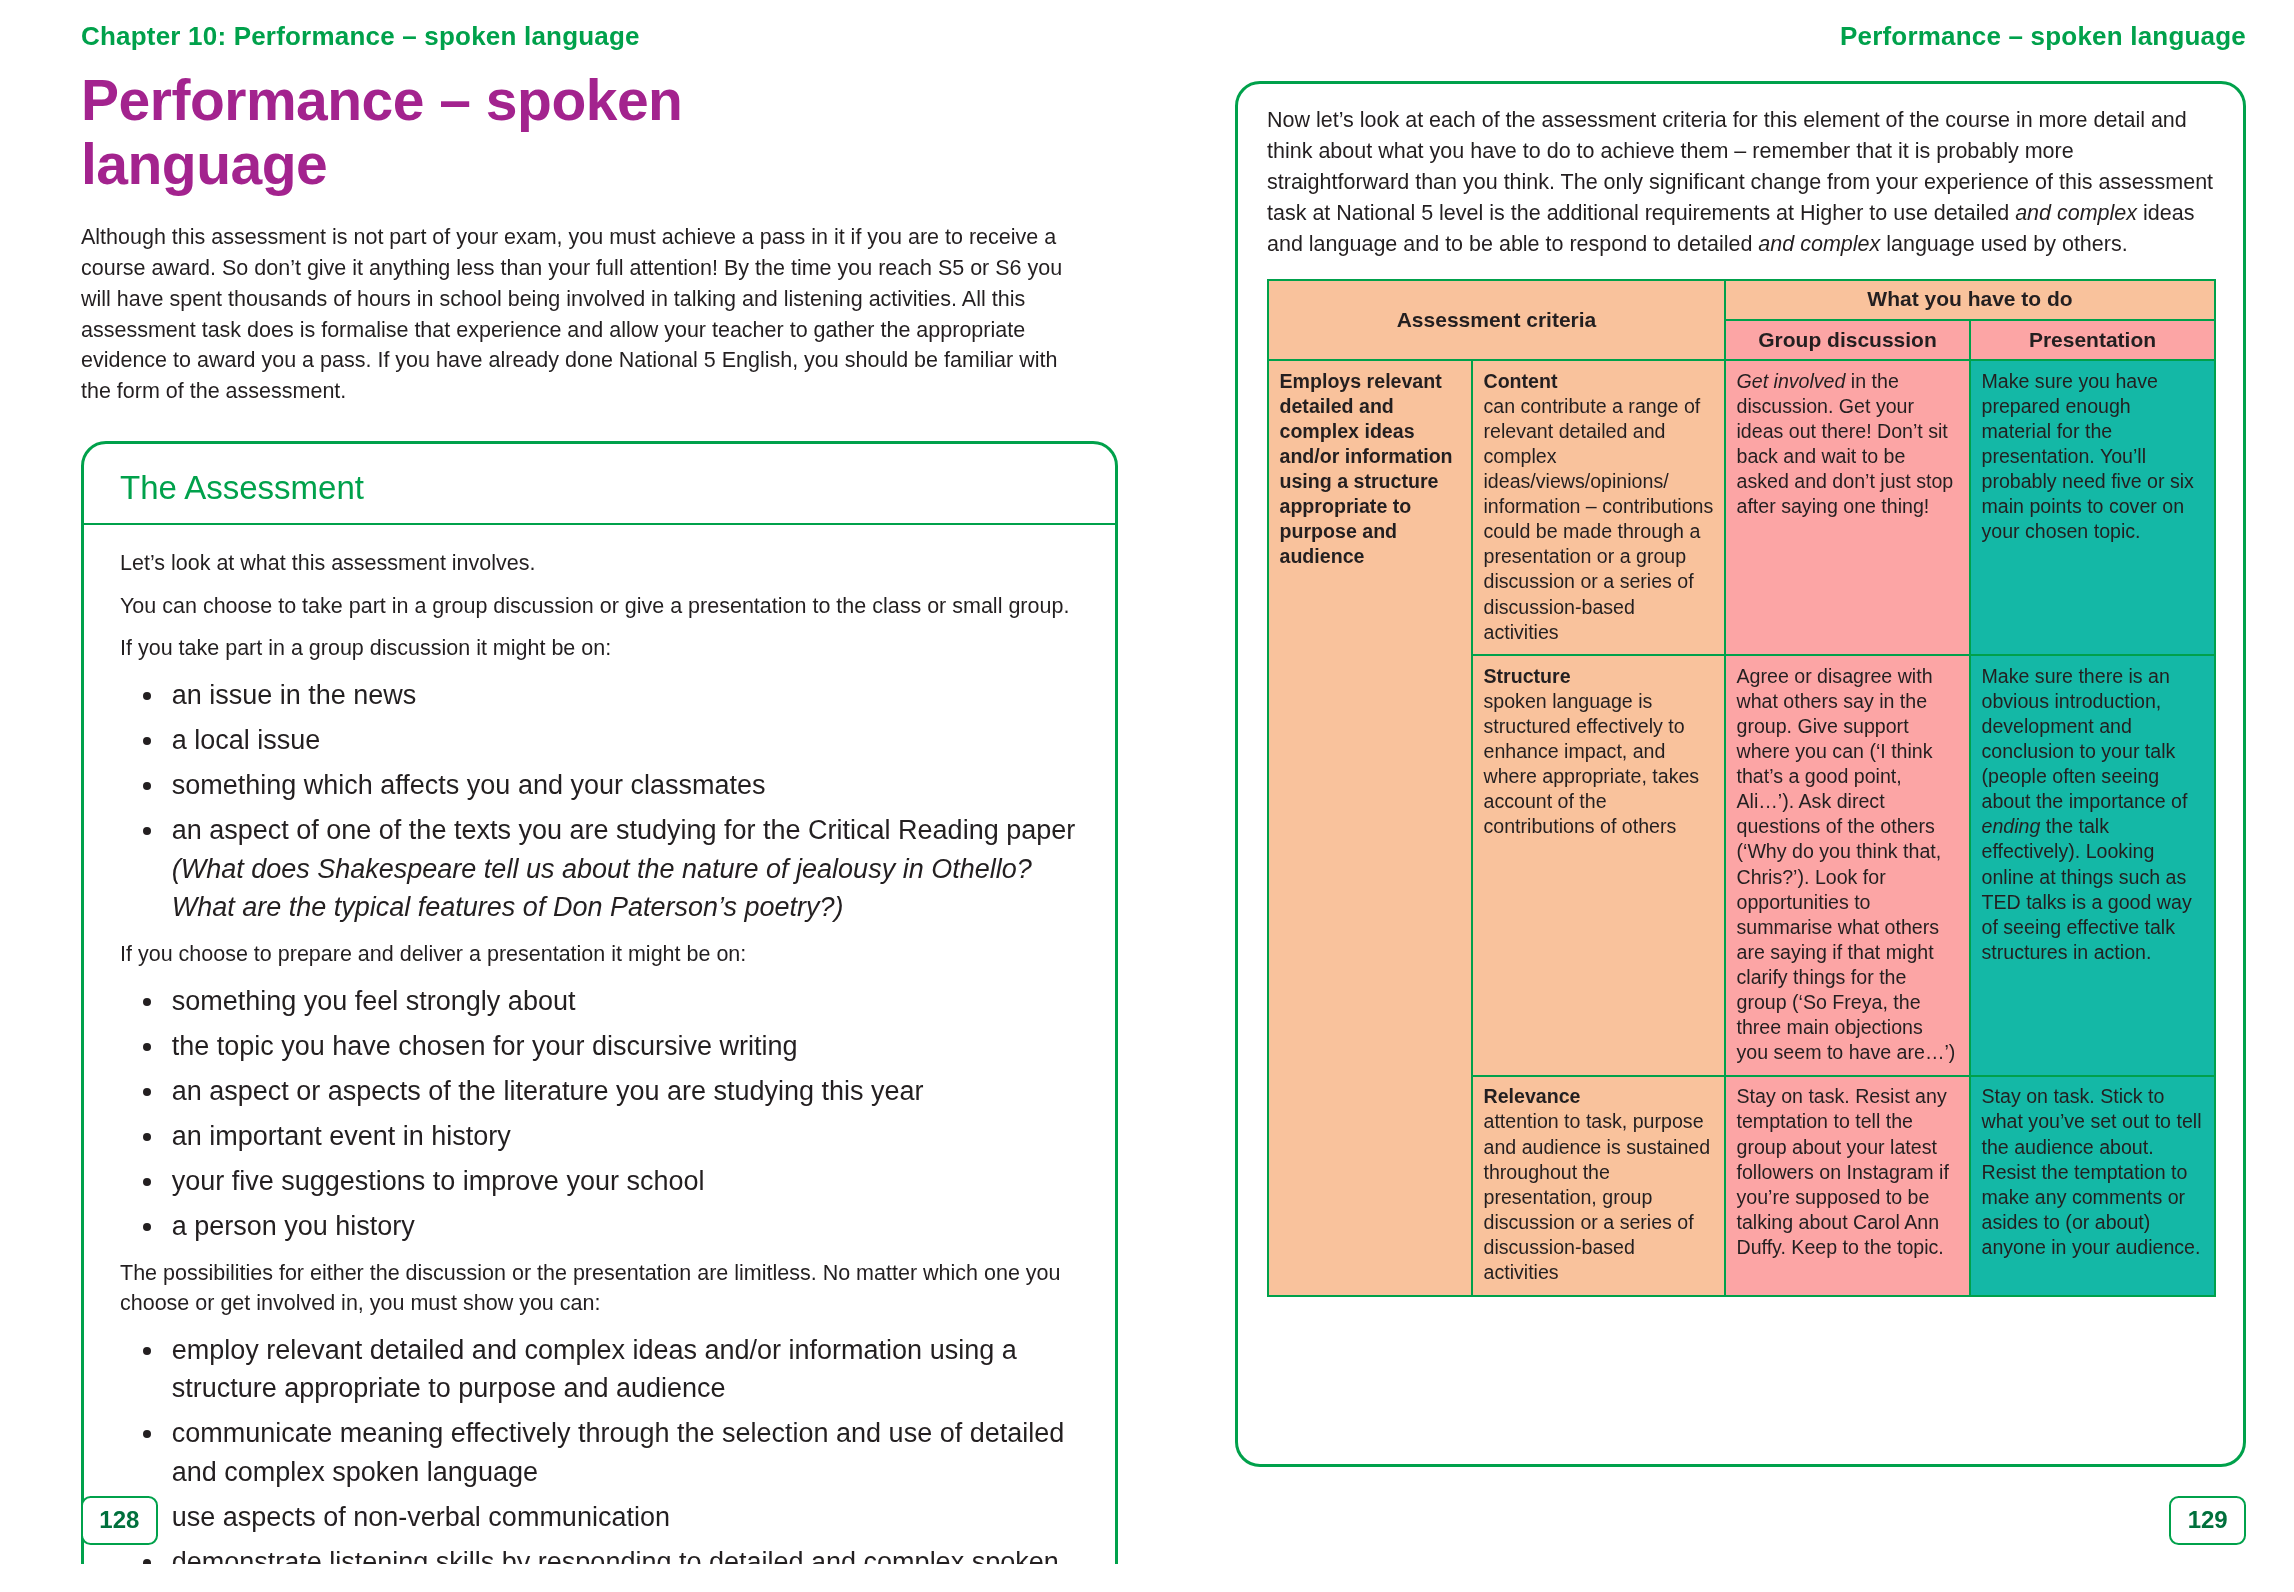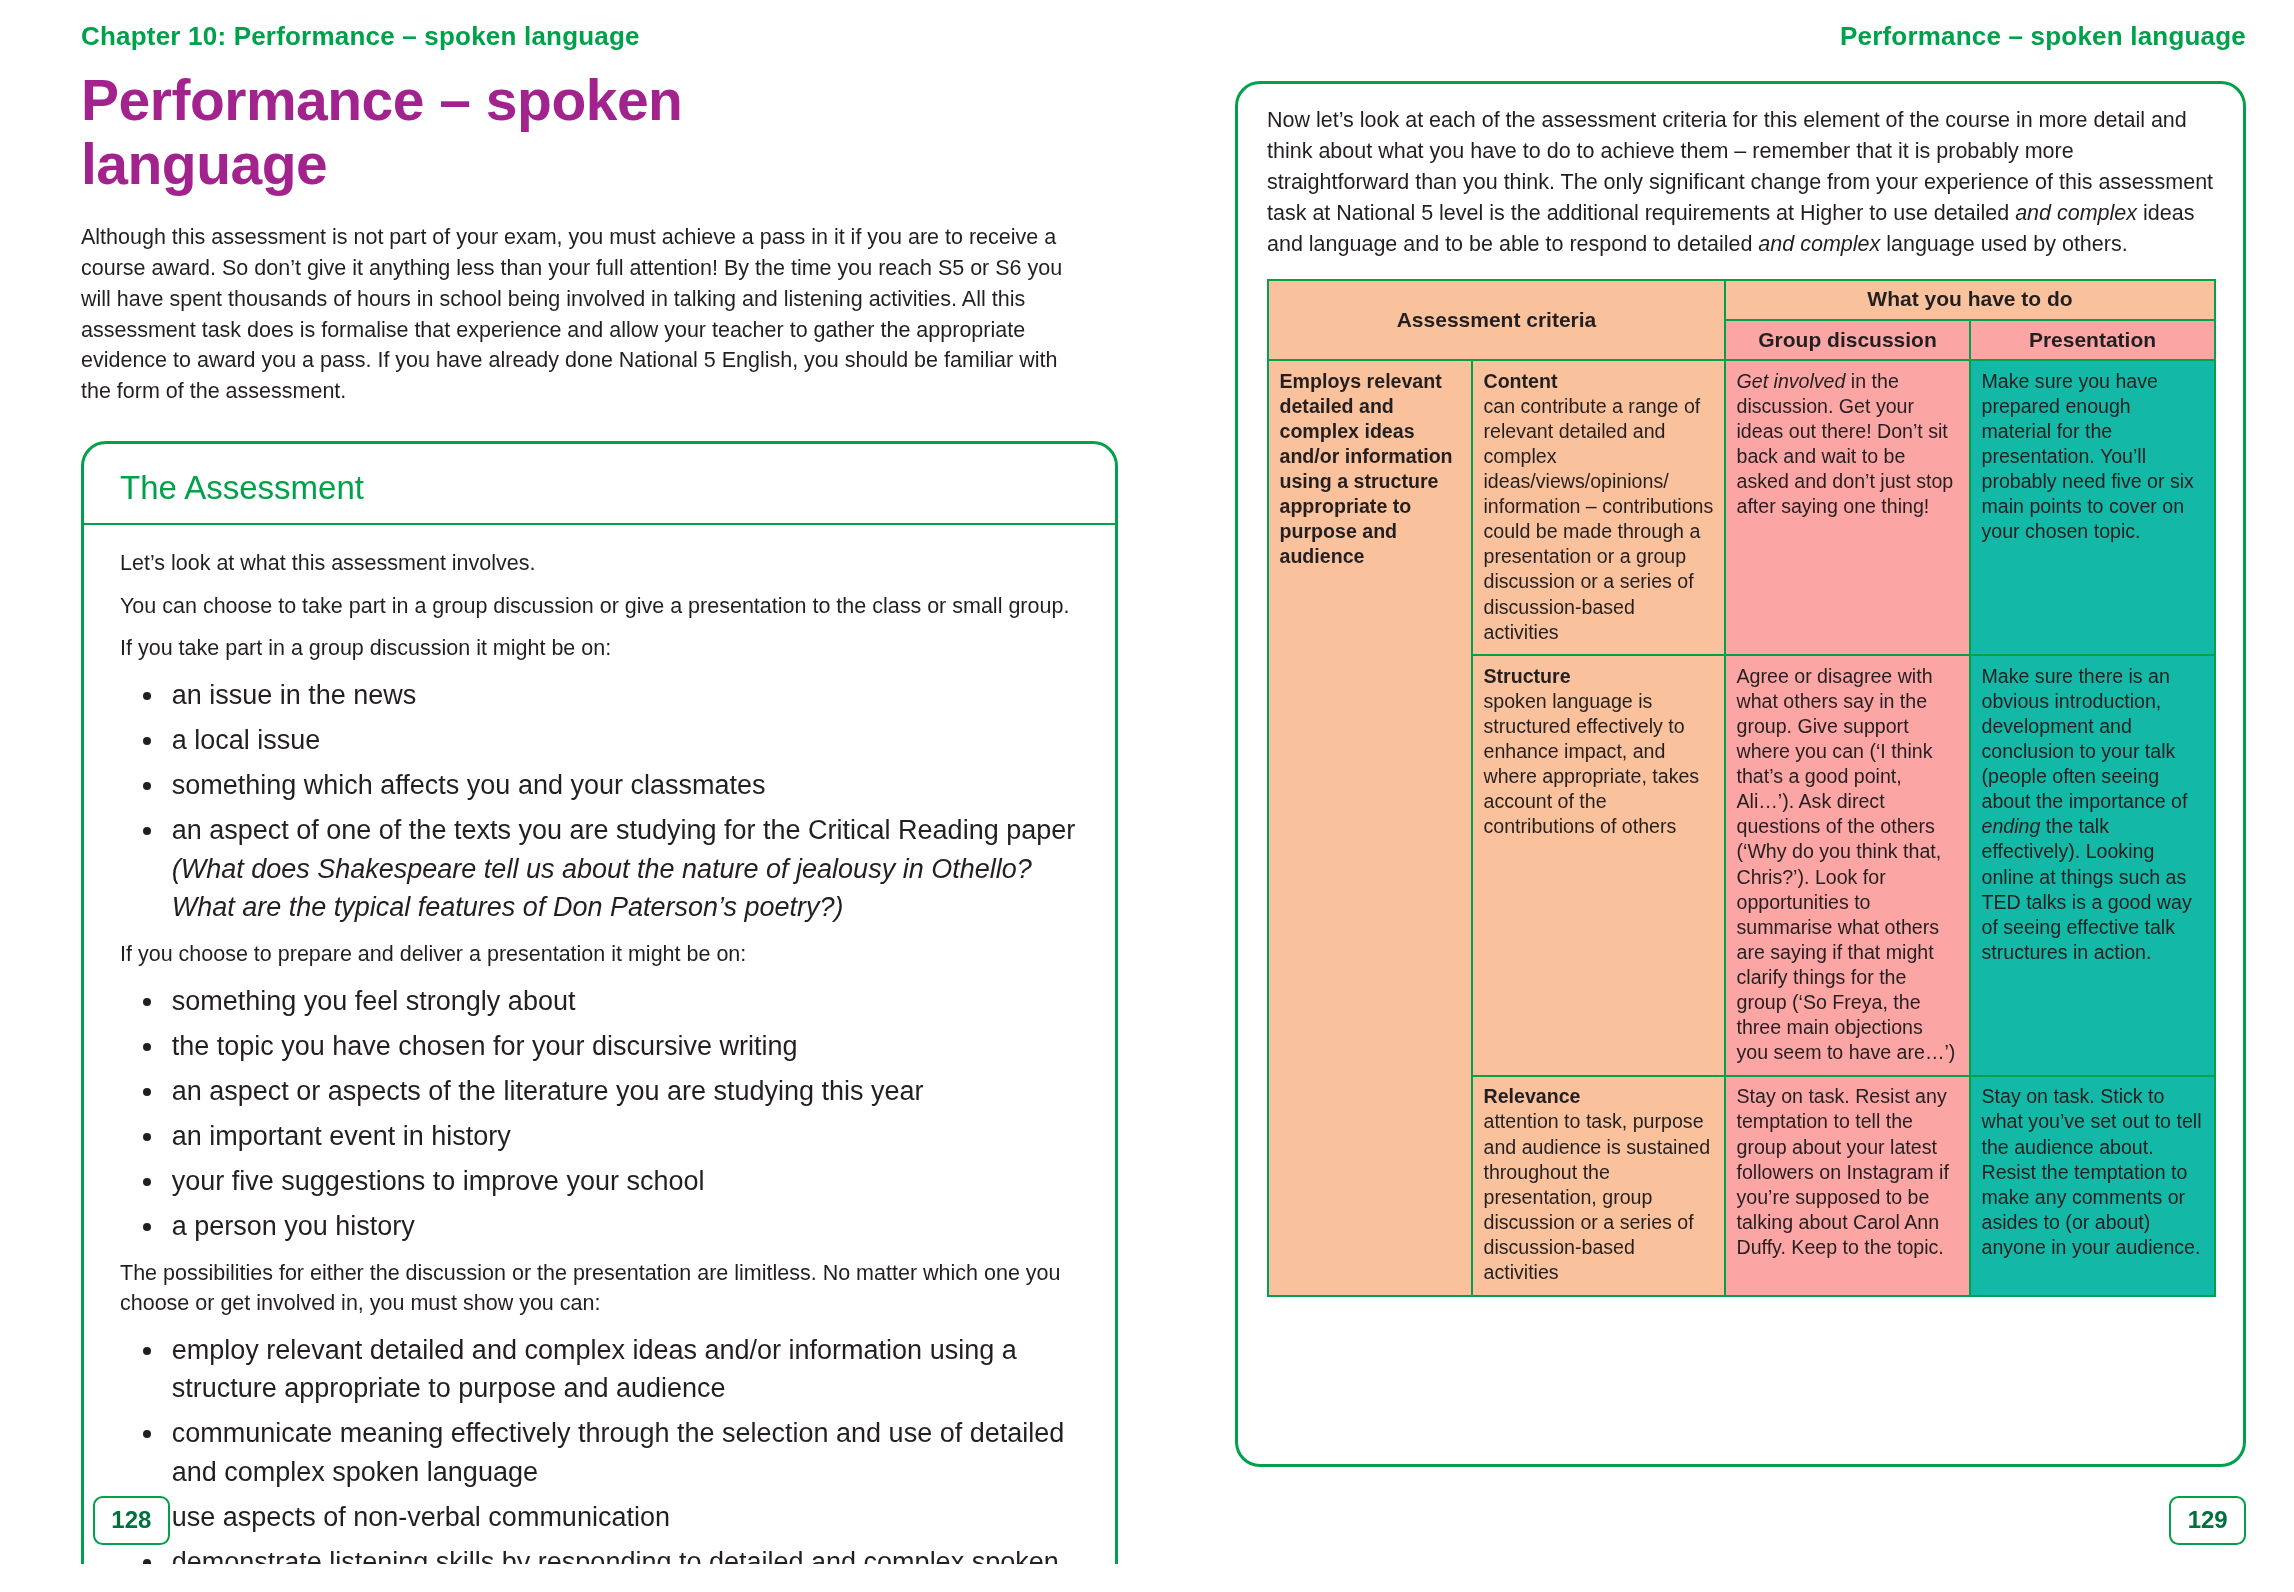--- a/index.html
+++ b/index.html
@@ -64,21 +64,21 @@
   .cell-label { font-weight: bold; }
   .it { font-style: italic; }
 
   .page-num {
     position: absolute; bottom: 19px;
     border: 2.9px solid #00a14b; border-radius: 9.6px;
     background: #fff; color: #00703c;
     font-weight: bold; font-size: 24px;
     padding: 8.6px 16.3px;
   }
-  .page-num.pn-left  { left: 81px; margin-left: 12px; }
+  .page-num.pn-left  { left: 81px; }
   .page-num.pn-right { right: 48px; }
 </style>
 </head>
 <body>
 
 <div class="spread">
 
   <div class="left-page">
     <div class="running-head">Chapter 10: Performance – spoken language</div>
     <h1 class="page-title">Performance – spoken language</h1>

